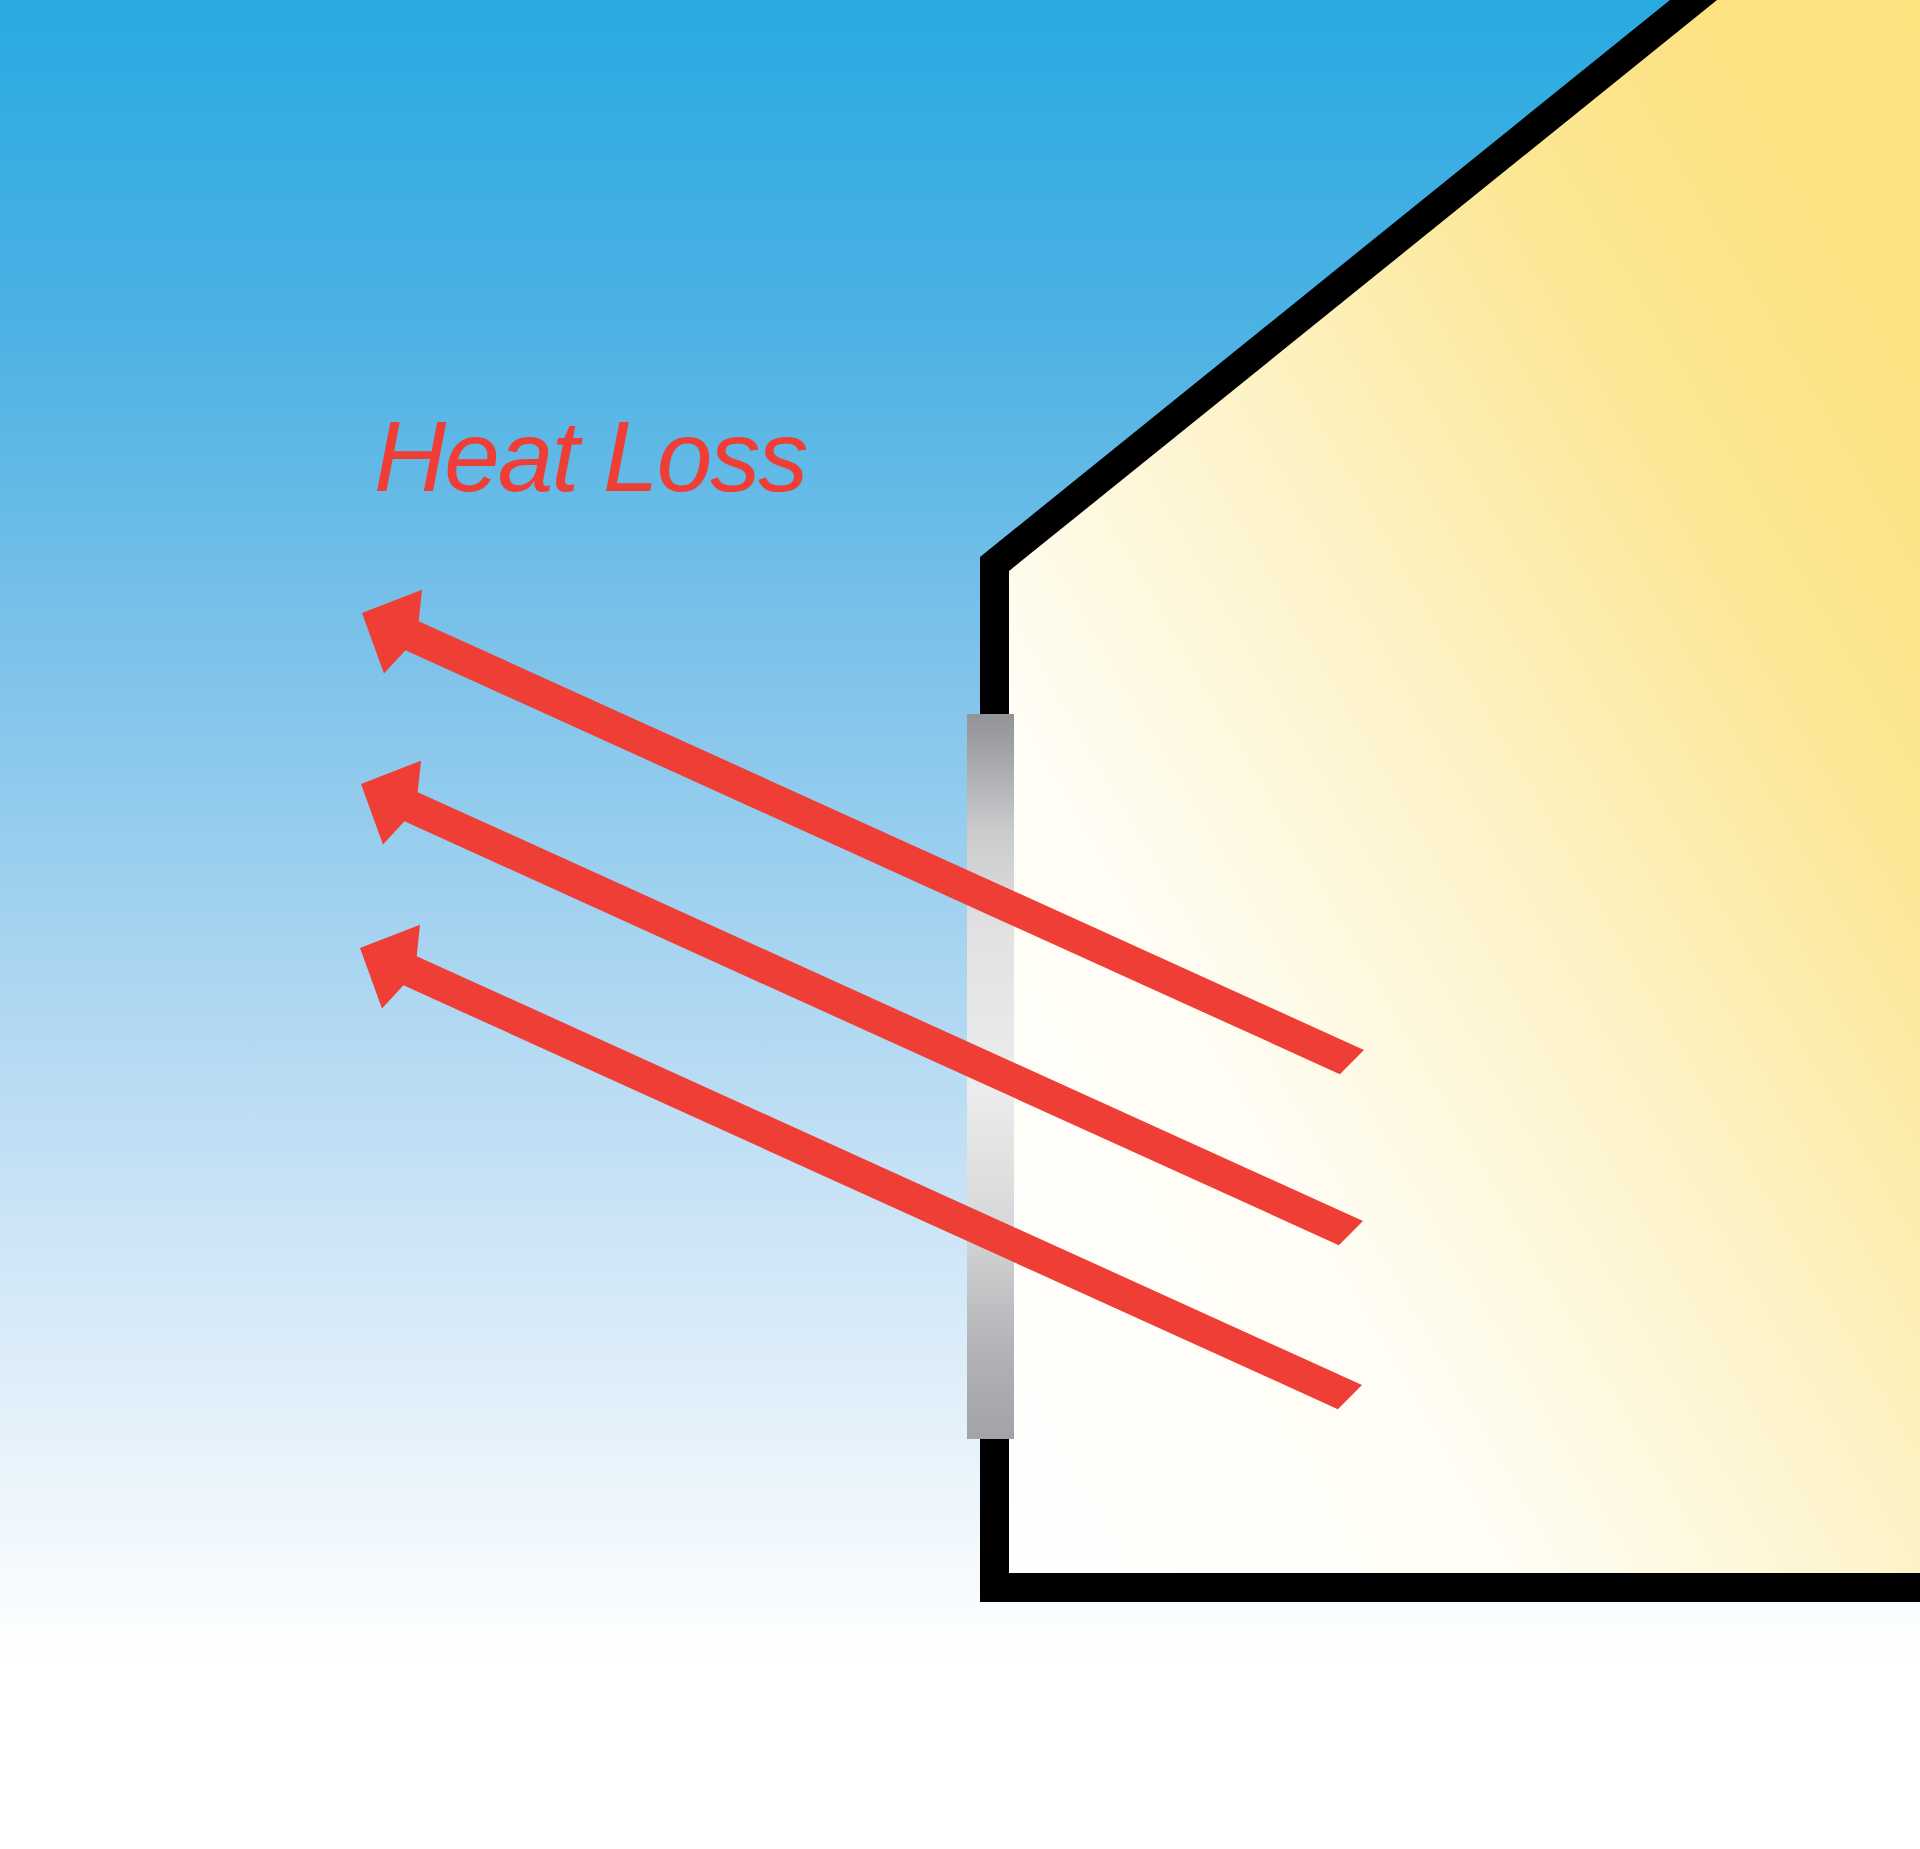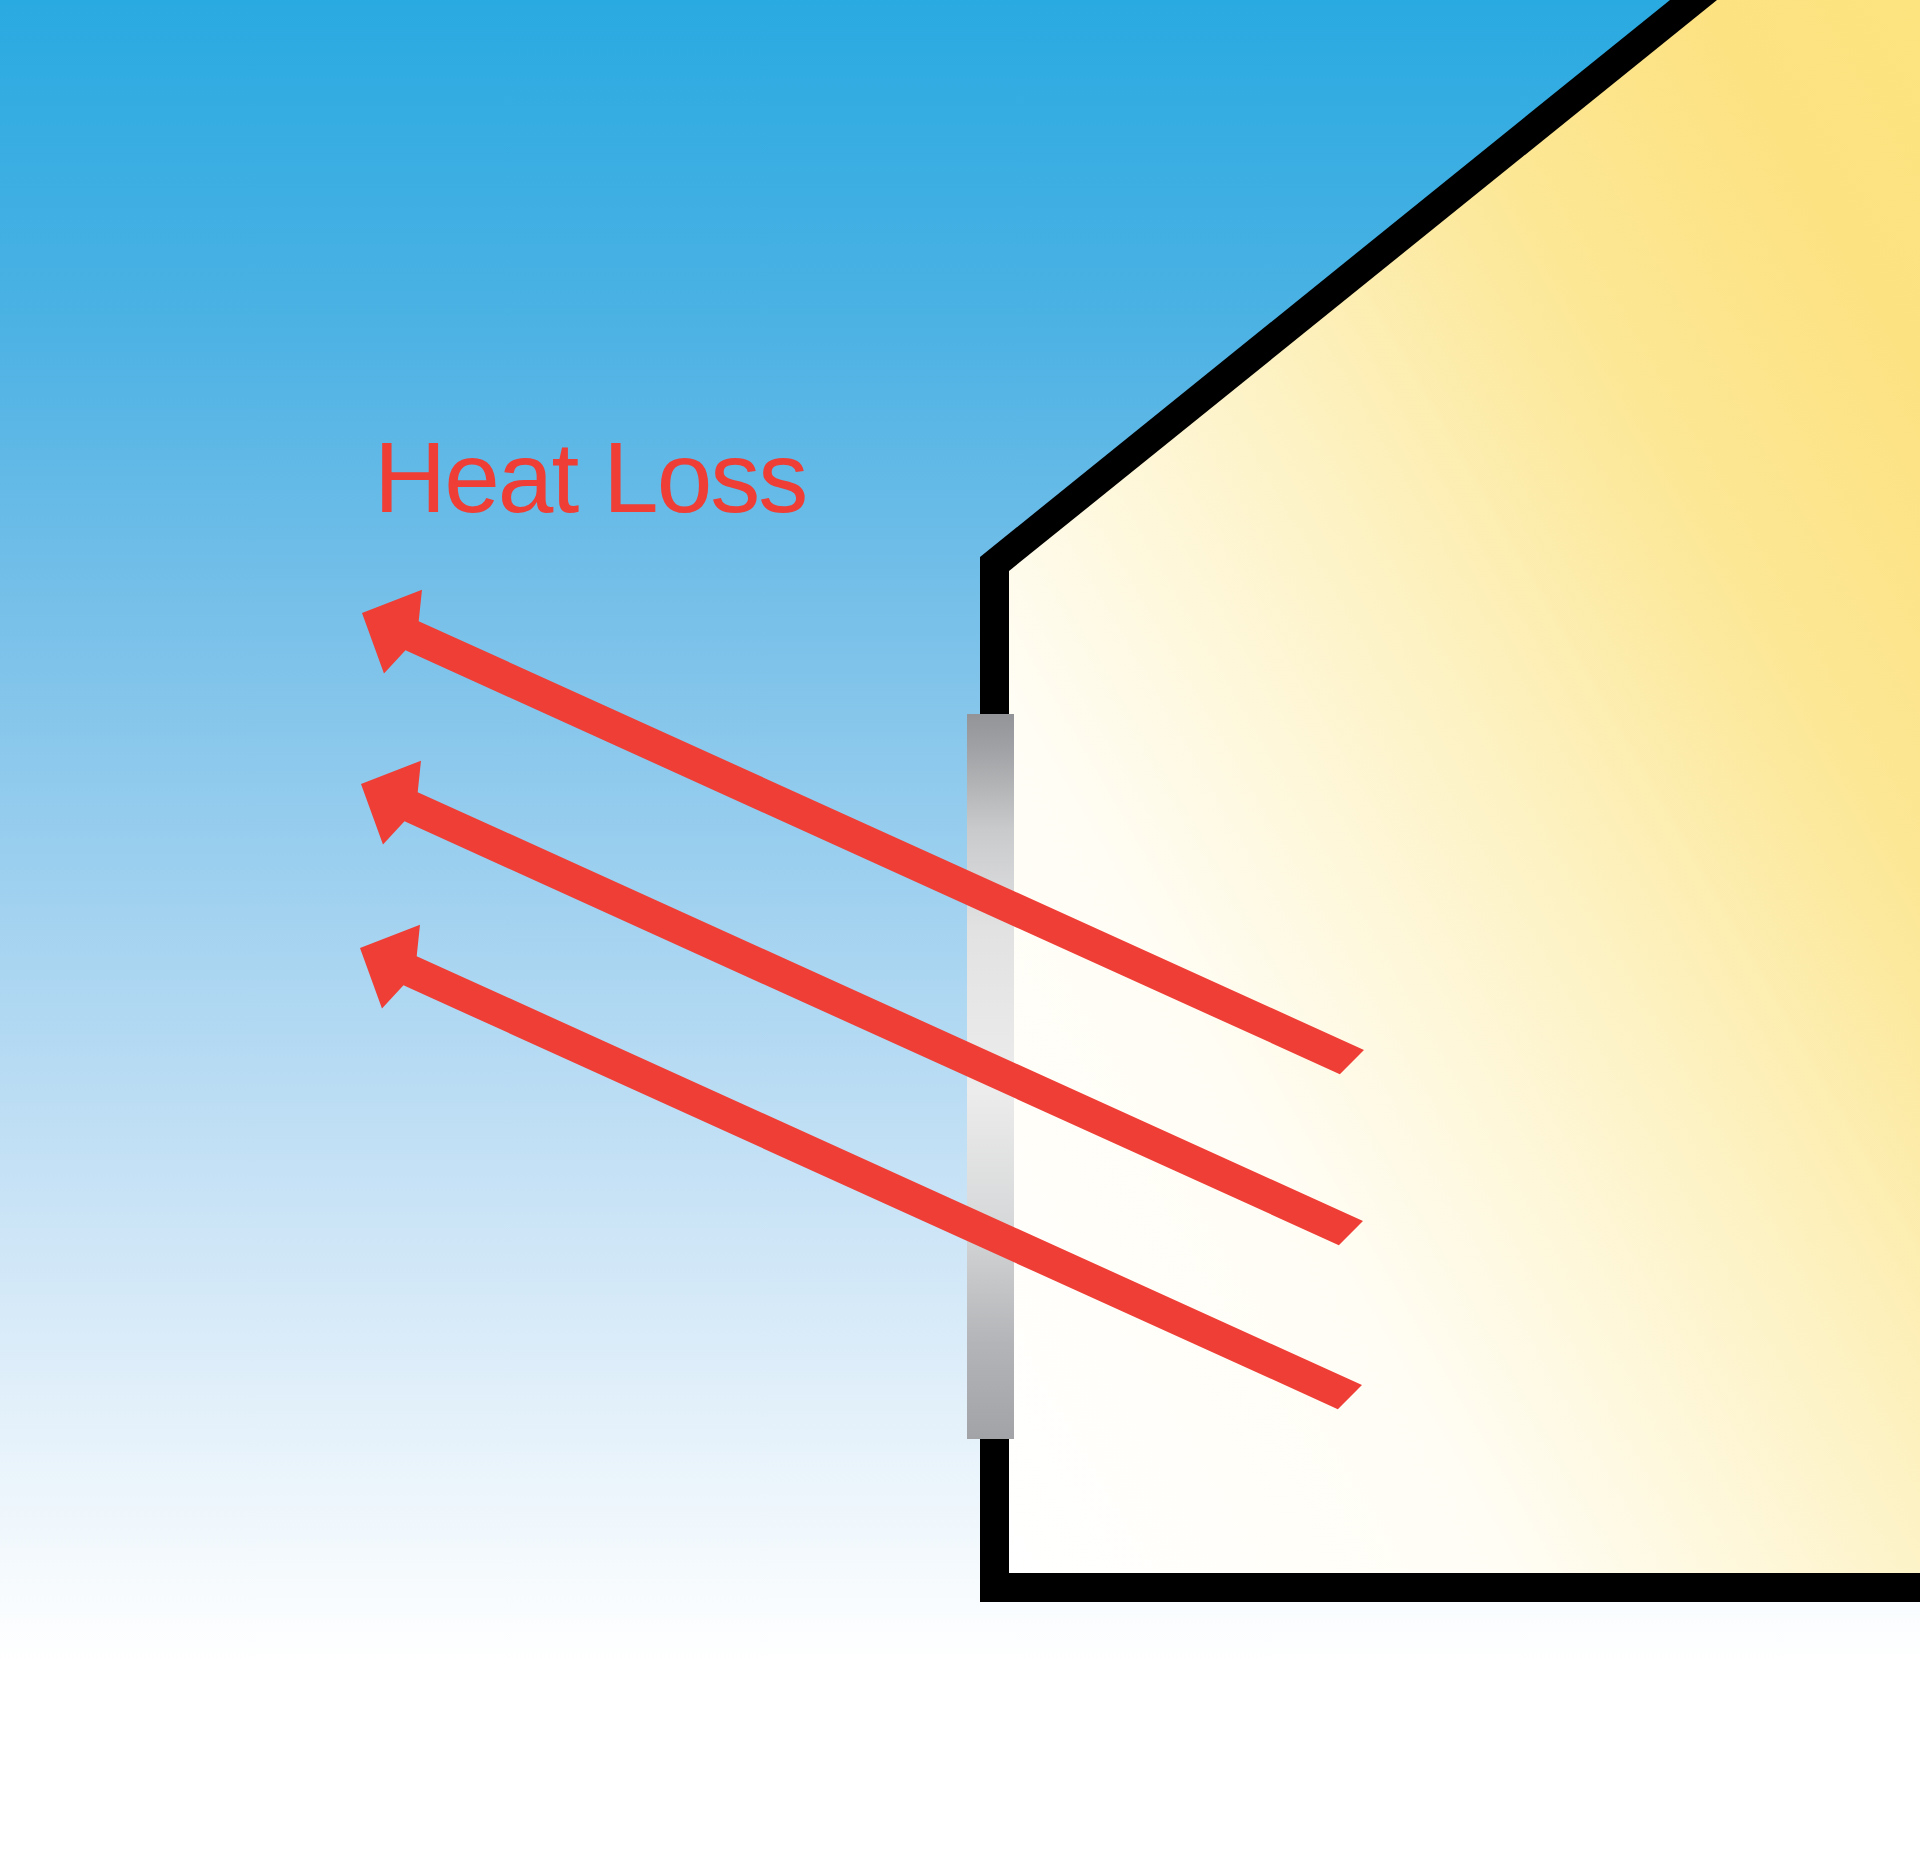--- a/index.html
+++ b/index.html
@@ -18,27 +18,28 @@
   }
   .stage svg {
     position: absolute;
     left: 0;
     top: 0;
     display: block;
   }
   .heat-loss-label {
     position: absolute;
     left: 374px;
-    top: 427px;
+    top: 406px;
     font-size: 100px;
     line-height: 1;
     letter-spacing: -2px;
     color: #ee3e36;
     white-space: nowrap;
     user-select: none;
+    font-style: italic;
   }
 </style>
 </head>
 <body>
 
 <div class="stage">
 
   <svg width="1920" height="1849" viewBox="0 0 1920 1849" xmlns="http://www.w3.org/2000/svg">
 
     <defs>

